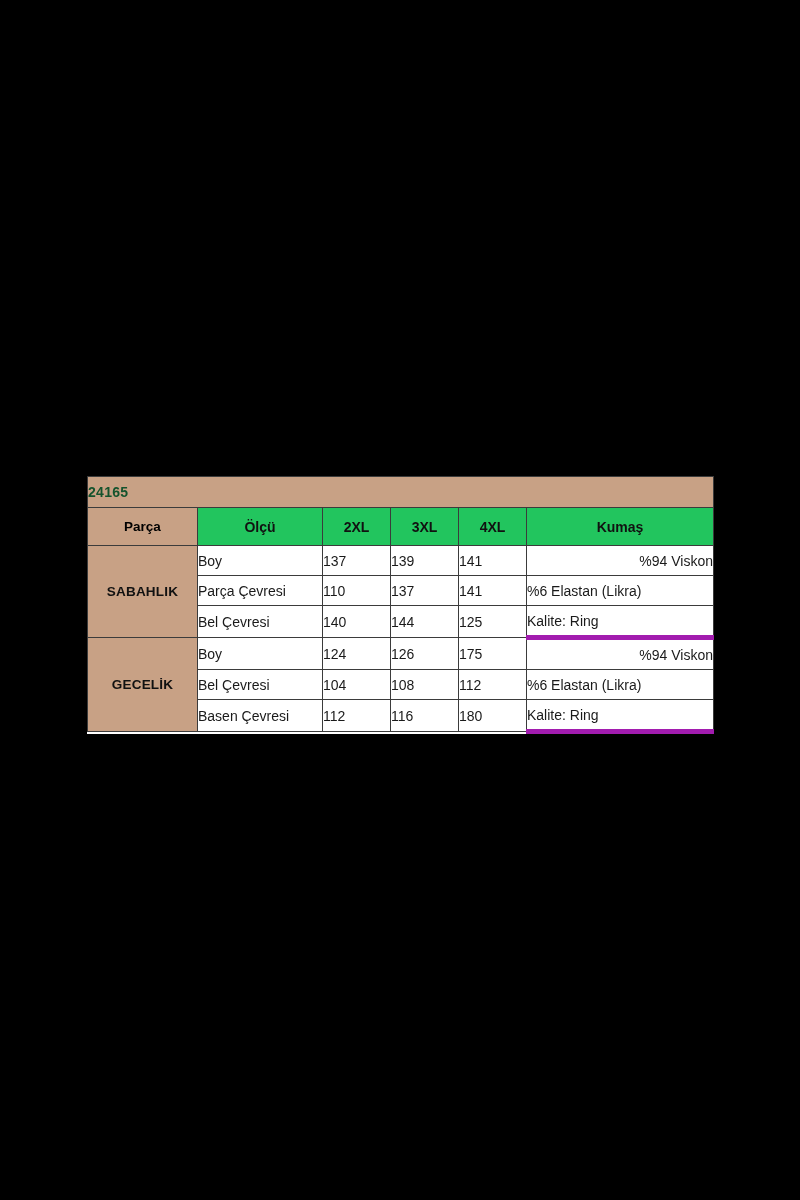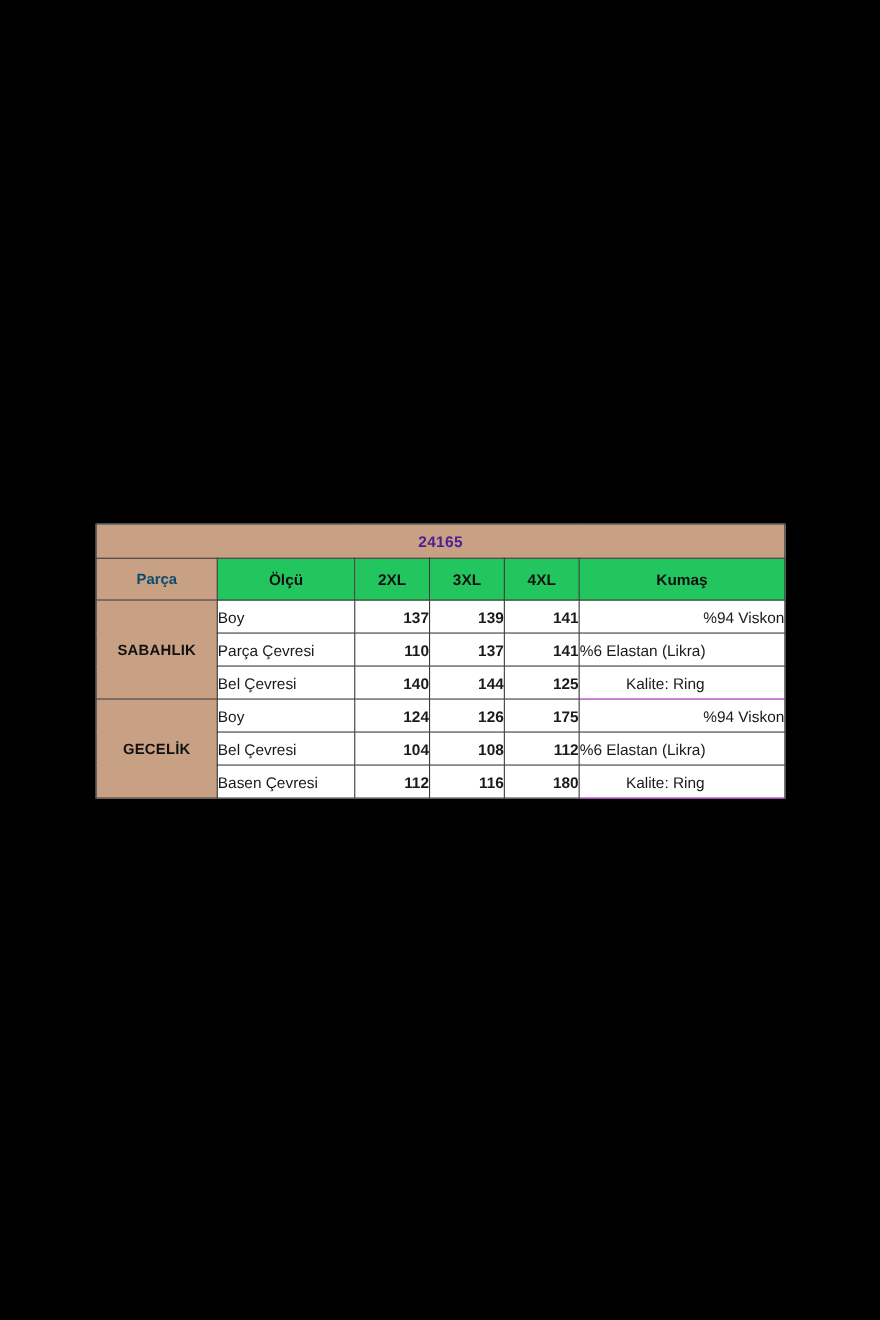--- a/index.html
+++ b/index.html
@@ -27,82 +27,79 @@
     table-layout: fixed;
     background: #ffffff;
   }
   table.size-table td, table.size-table th {
     border: 1px solid #3b3b3b;
     padding: 0;
     vertical-align: middle;
   }
   .title-cell {
     background: #c8a185;
-    text-align: center;
     font-weight: bold;
     font-size: 14px;
-    color: #4c1d95;
+    color: #14532d;
     height: 30px;
     letter-spacing: 0.3px;
   }
   .hdr {
     background: #22c55e;
     text-align: center;
     font-weight: bold;
     font-size: 14px;
     color: #111111;
     height: 37px;
   }
   .hdr-tan {
     background: #c8a185;
     text-align: center;
     font-weight: bold;
     font-size: 13.5px;
-    color: #0c4a6e;
+    color: #000000;
     height: 37px;
   }
   .group-cell {
     background: #c8a185;
     text-align: center;
     font-weight: bold;
     font-size: 13.5px;
     color: #111111;
     letter-spacing: 0.2px;
   }
   .measure-cell {
     text-align: left;
     padding-left: 6px;
     font-size: 14px;
     color: #1a1a1a;
     height: 29px;
   }
   .num-cell {
-    text-align: right;
+    text-align: left;
     font-size: 14px;
     color: #1a1a1a;
     height: 29px;
-    font-weight: bold;
   }
   .fabric-cell {
     text-align: left;
     padding-left: 6px;
     font-size: 14px;
     color: #1a1a1a;
     height: 29px;
     border-left: 1px solid #3b3b3b;
     border-top: none;
     border-bottom: none;
   }
   .fabric-cell.first-of-group {
     border-top: 1px solid #3b3b3b;
     text-align: right;
   }
   .fabric-cell.last-of-group {
-    border-bottom: 1px solid #a21caf;
-    padding-left: 42px;
+    border-bottom: 5px solid #a21caf;
   }
   col.c-parca { width: 110px; }
   col.c-olcu  { width: 125px; }
   col.c-s1    { width: 68px; }
   col.c-s2    { width: 68px; }
   col.c-s3    { width: 68px; }
   col.c-kumas { width: 187px; }
 </style>
 </head>
 <body>

